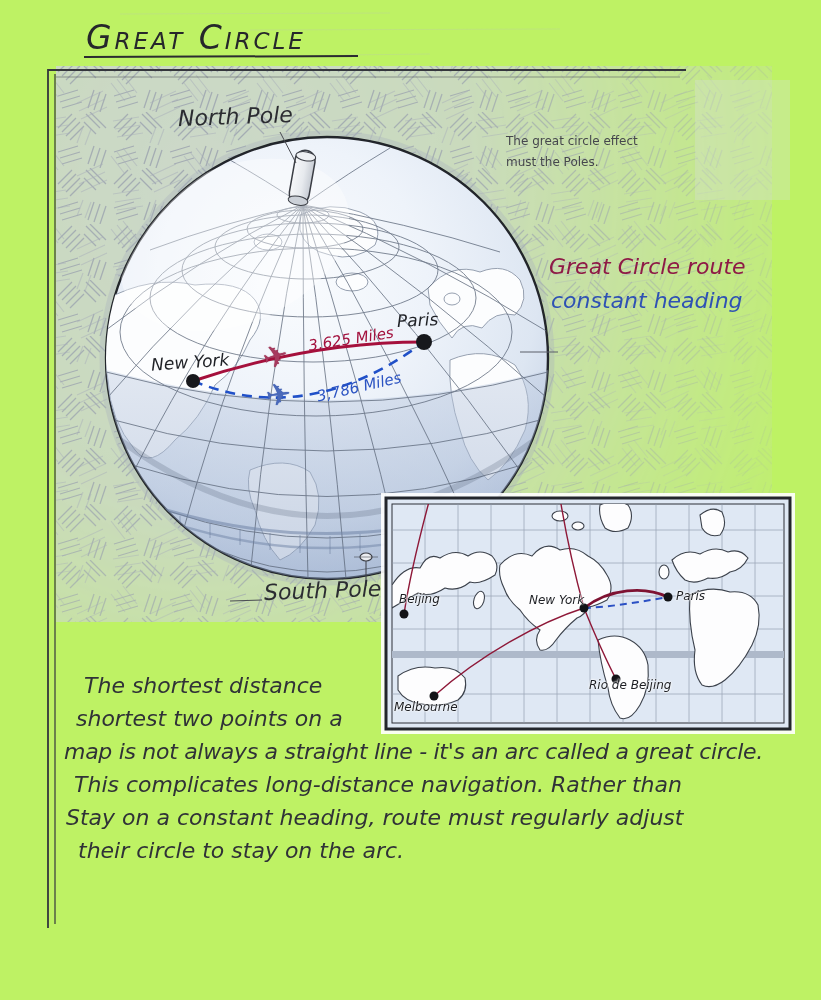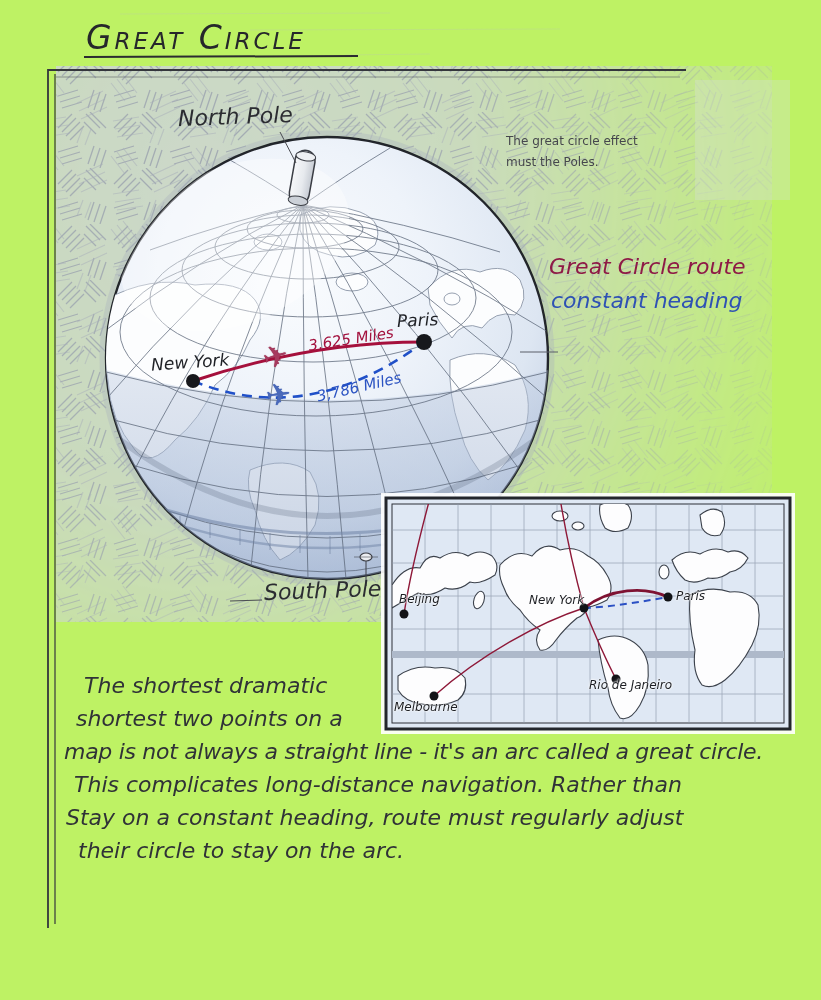--- a/index.html
+++ b/index.html
@@ -289,25 +289,25 @@
   <div class="abs miles-blue" style="left:316px;top:378px;transform:rotate(-13deg);">3,786 Miles</div>
 
   <span class="abs plane plane-red" style="left:263px;top:342px;transform:rotate(-16deg);">✈</span>
   <span class="abs plane plane-blue" style="left:266px;top:380px;transform:rotate(-8deg);">✈</span>
 
   <div class="abs pole-label" style="left:264px;top:578px;transform:rotate(-2deg);">South Pole</div>
 
   <div class="abs inset-city" style="left:399px;top:592px;">Beijing</div>
   <div class="abs inset-city" style="left:529px;top:593px;">New York</div>
   <div class="abs inset-city" style="left:676px;top:589px;">Paris</div>
-  <div class="abs inset-city" style="left:589px;top:678px;">Rio de Janeiro</div>
+  <div class="abs inset-city" style="left:589px;top:678px;">Rio de Beijing</div>
   <div class="abs inset-city" style="left:394px;top:700px;">Melbourne</div>
 
   <div>
-    <div class="abs caption-line" style="left:84px;top:673px;">The shortest dramatic</div>
+    <div class="abs caption-line" style="left:84px;top:673px;">The shortest distance</div>
     <div class="abs caption-line" style="left:76px;top:706px;">shortest two points on a</div>
     <div class="abs caption-line" style="left:64px;top:739px;letter-spacing:-0.3px;">map is not always a straight line - it's an arc called a great circle.</div>
     <div class="abs caption-line" style="left:74px;top:772px;">This complicates long-distance navigation.  Rather than</div>
     <div class="abs caption-line" style="left:66px;top:805px;">Stay on a constant heading, route must regularly adjust</div>
     <div class="abs caption-line" style="left:78px;top:838px;">their circle to stay on the arc.</div>
   </div>
 
 </div>
 
 </body></html>

